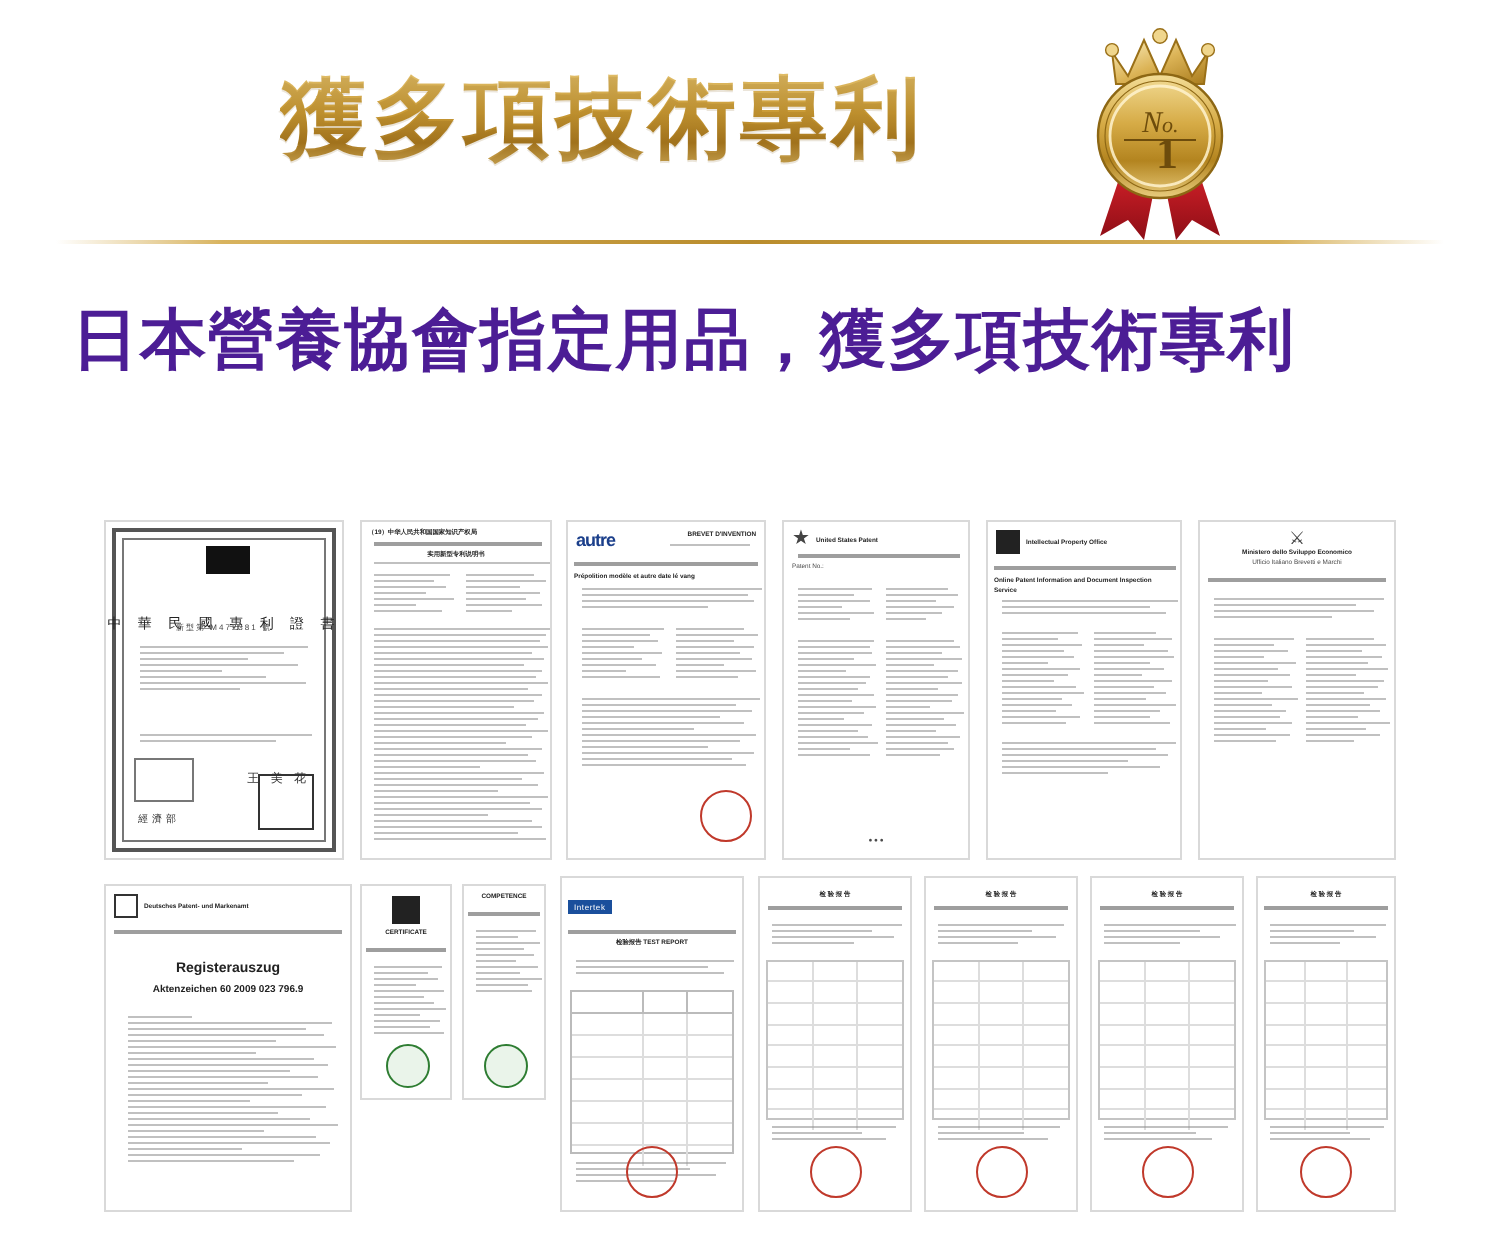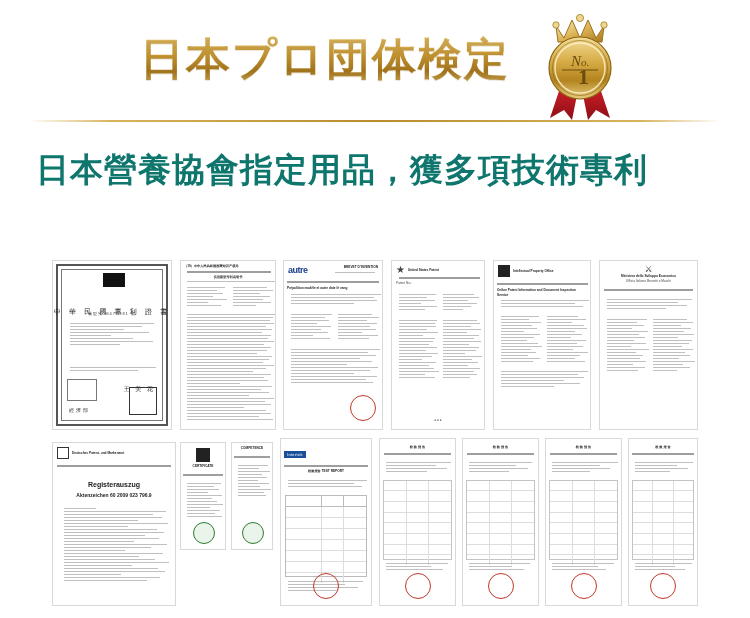--- a/index.html
+++ b/index.html
@@ -27,21 +27,21 @@
     background:linear-gradient(90deg,rgba(200,160,60,0) 0%,#d8b35e 12%,#b98c2c 50%,#d8b35e 88%,rgba(200,160,60,0) 100%);
   }
 
   
   .badge{position:absolute;left:516px;top:6px;width:124px;height:116px;}
   .badge svg{display:block;}
 
   
   .subtitle{
     position:absolute;left:36px;top:148px;width:690px;
-    font-size:33px;font-weight:bold;color:#0f766e;
+    font-size:33px;font-weight:bold;color:#4c1d95;
     letter-spacing:1px;white-space:nowrap;
   }
 
   
   .certs{position:absolute;left:0;top:248px;width:750px;height:370px;}
   .cert{
     position:absolute;background:#ffffff;border:1px solid #d9d9d9;
     overflow:hidden;box-sizing:border-box;
   }
 
@@ -78,21 +78,21 @@
   .eagle{font-size:10px;line-height:10px;color:#444;text-align:center;}
   .crown{font-size:9px;line-height:9px;color:#444;text-align:center;}
 </style>
 </head>
 <body>
 
 <div class="page">
 
   <div class="header">
 
-    <div class="title-main">日本プロ団体検定</div>
+    <div class="title-main">獲多項技術專利</div>
 
     <div class="badge">
       <svg viewBox="0 0 124 116" width="124" height="116" aria-hidden="true">
         <defs>
           <linearGradient id="gg" x1="0" y1="0" x2="0" y2="1">
             <stop offset="0%" stop-color="#f3dd97"></stop>
             <stop offset="40%" stop-color="#d6ab46"></stop>
             <stop offset="70%" stop-color="#b3841f"></stop>
             <stop offset="100%" stop-color="#e8cc7d"></stop>
           </linearGradient>

